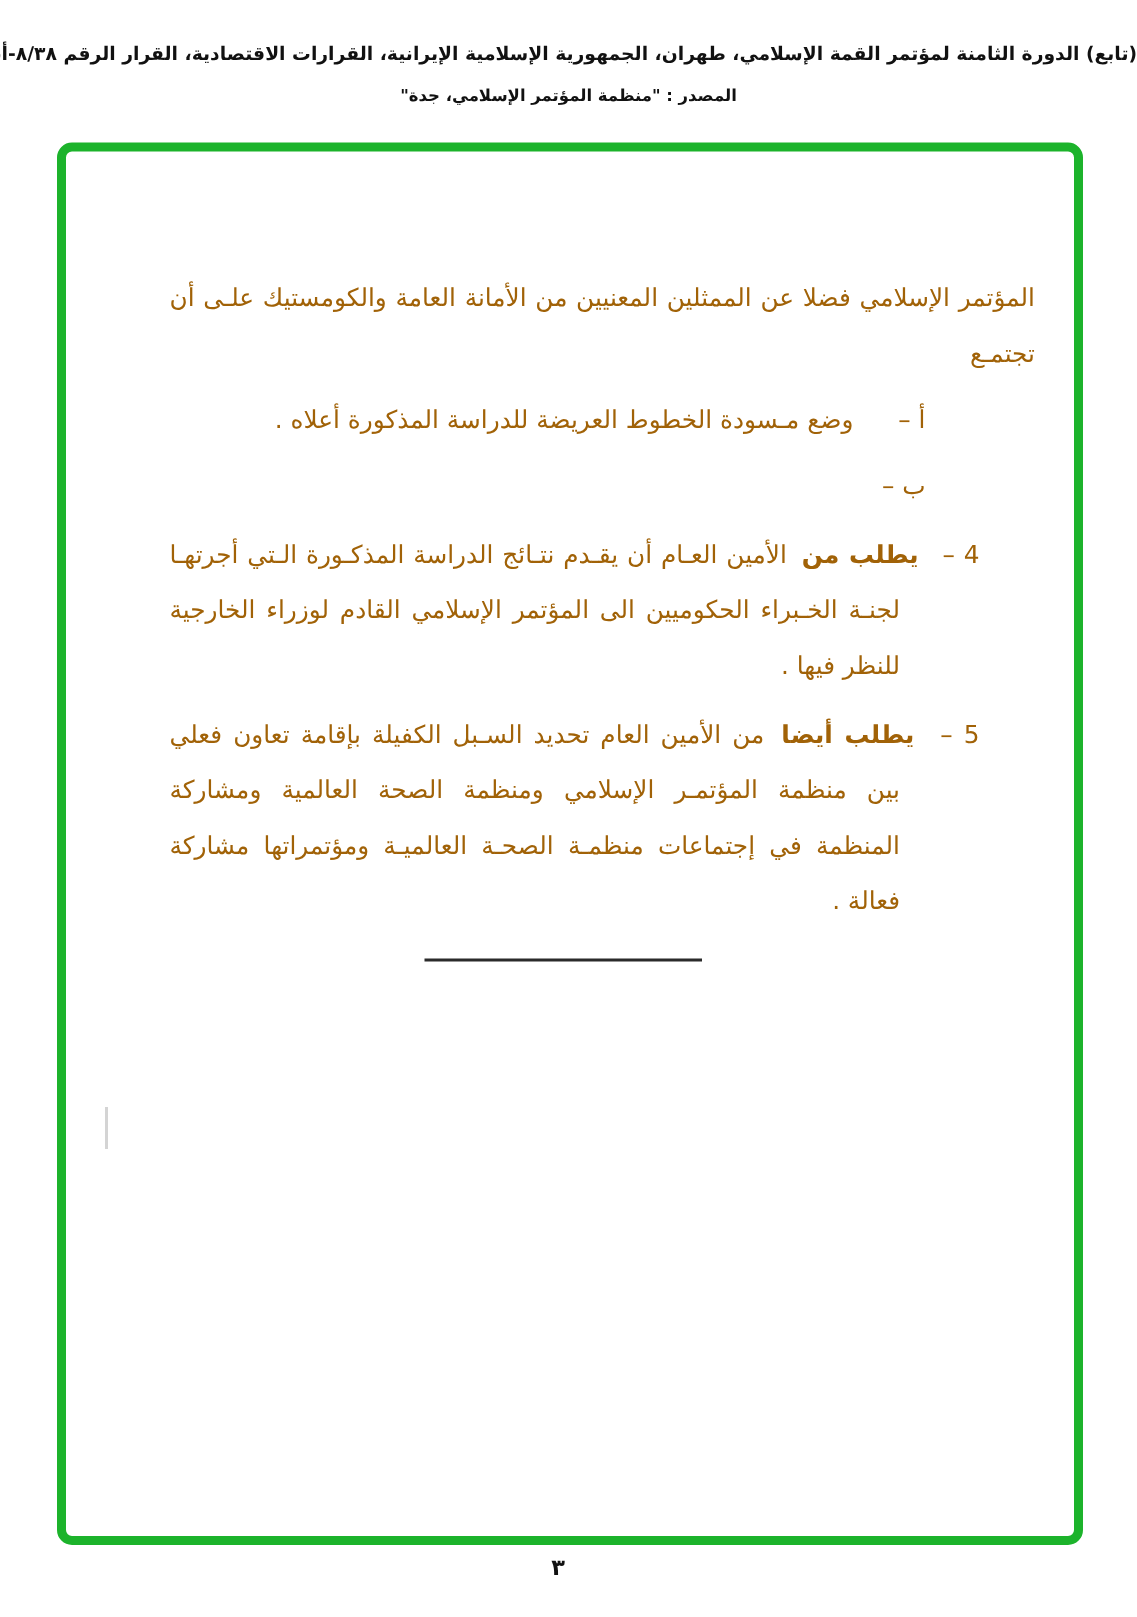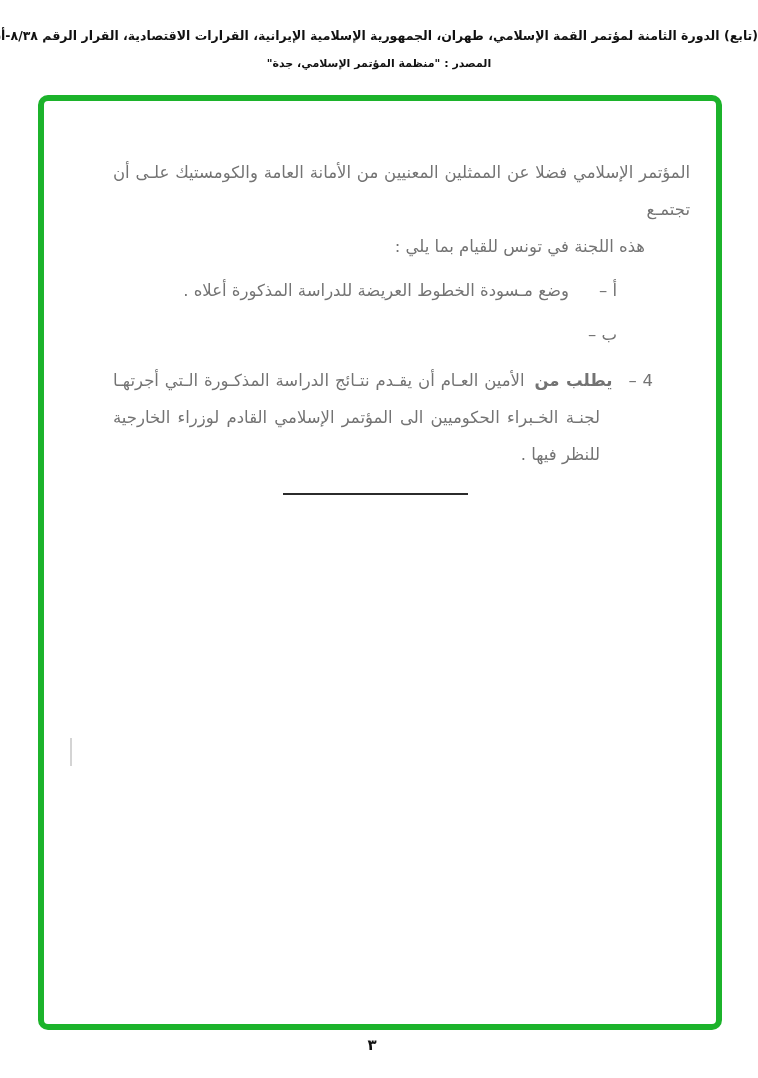--- a/index.html
+++ b/index.html
@@ -50,27 +50,27 @@
     height: 935px;
     box-sizing: border-box;
     border: 6px solid #1cb32b;
     border-radius: 10px;
     background: transparent;
   }
   
   .content {
     position: absolute;
     left: 113px;
-    top: 154px;
+    top: 180px;
     width: 577px;
     direction: rtl;
     font-size: 16.5px;
     line-height: 37px;
     text-align: justify;
-    color: #737373;
+    color: #a16207;
   }
   .intro-l1 {
     margin: 0;
     text-align: justify;
   }
   .intro-l2 {
     margin: 0;
     text-align: right;
     padding-right: 45px;
   }
@@ -137,38 +137,42 @@
   <div class="hdr-line1">(تابع) الدورة الثامنة لمؤتمر القمة الإسلامي، طهران، الجمهورية الإسلامية الإيرانية، القرارات الاقتصادية، القرار الرقم ٨/٣٨-أق (ق.إ)</div>
 
   <div class="hdr-line2">المصدر :  "منظمة المؤتمر الإسلامي، جدة"</div>
 
   <div class="frame"></div>
 
   <div class="content">
 
     <p class="intro-l1">المؤتمر الإسلامي فضلا عن الممثلين المعنيين من الأمانة العامة والكومستيك علـى أن تجتمـع</p>
 
-    <p class="intro-l2">هذه اللجنة في تونس للقيام بما يلي :</p>
 
     <div class="subitem">
       <span class="marker">أ –</span>
       <div class="subtext">وضع مـسودة الخطوط العريضة للدراسة المذكورة أعلاه .</div>
     </div>
 
     <div class="subitem">
       <span class="marker">ب –</span>
     </div>
 
 
     <p class="item">
       <span class="inum">4 –</span>
       <b>يطلب من</b>
       <span>الأمين العـام أن يقـدم نتـائج الدراسة المذكـورة الـتي أجرتهـا لجنـة الخـبراء الحكوميين الى المؤتمر الإسلامي القادم لوزراء الخارجية للنظر فيها .</span>
     </p>
 
+    <p class="item">
+      <span class="inum">5 –</span>
+      <b>يطلب أيضا</b>
+      <span>من الأمين العام تحديد السـبل الكفيلة بإقامة تعاون فعلي بين منظمة المؤتمـر الإسلامي ومنظمة الصحة العالمية ومشاركة المنظمة في إجتماعات منظمـة الصحـة العالميـة ومؤتمراتها مشاركة فعالة .</span>
+    </p>
 
     <div class="divider"></div>
 
   </div>
 
   <div class="artifact"></div>
 
   <div class="pagenum">٣</div>
 
 </div>

